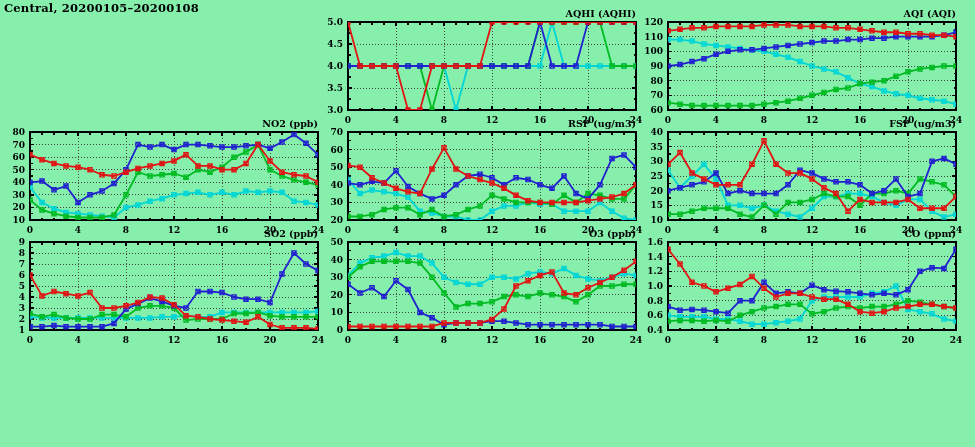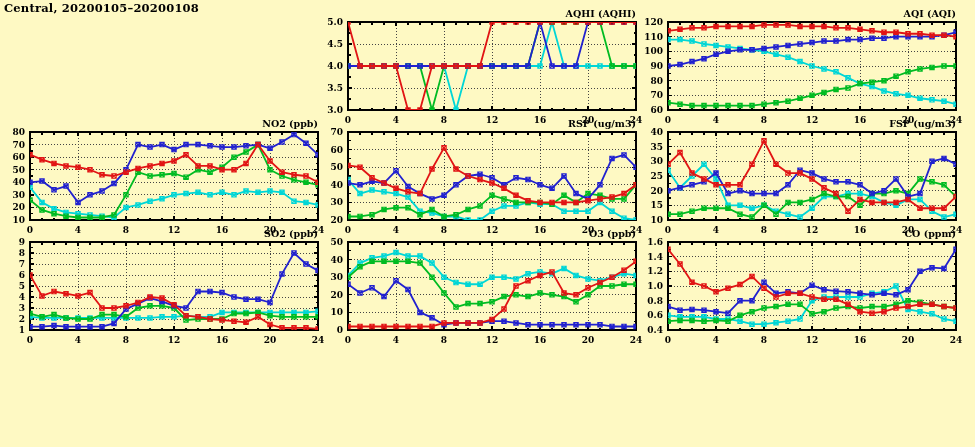--- a/index.html
+++ b/index.html
@@ -1,16 +1,16 @@
 <!DOCTYPE html>
 <html><head>
 <meta charset="utf-8">
 <style>
   html,body{margin:0;padding:0;background:#ffffff;}
-  .screen{position:relative;width:975px;height:447px;background:#fef9c3;overflow:hidden;
+  .screen{position:relative;width:975px;height:447px;background:#86efac;overflow:hidden;
           font-family:"DejaVu Serif",serif;}
   .page-title{position:absolute;left:4px;top:1px;font-weight:bold;font-size:11.5px;color:#000;
               letter-spacing:0.2px;white-space:nowrap;}
   .chart{position:absolute;width:346px;height:126px;}
   .chart svg{display:block;}
   .chart text{font-family:"DejaVu Serif",serif;font-weight:bold;fill:#000;}
   .ctitle{font-size:9.5px;}
   .tick-label{font-size:9px;}
 </style>
 </head>

